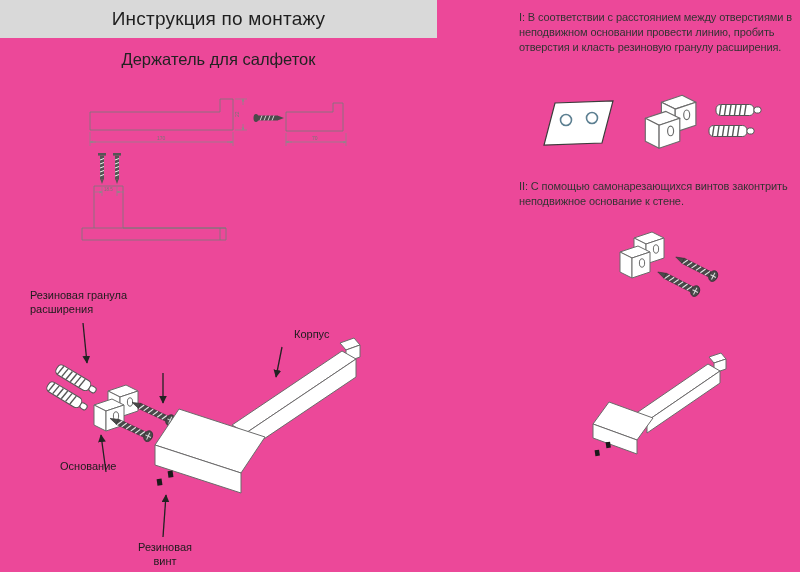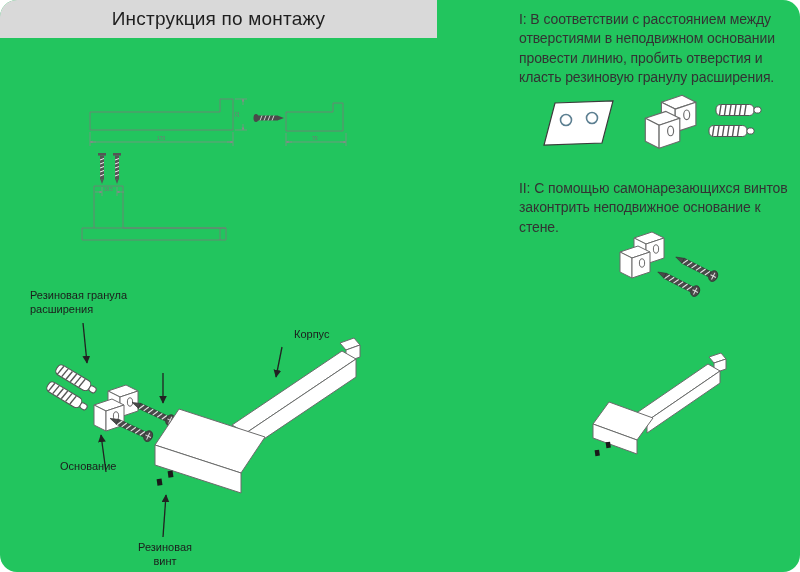--- a/index.html
+++ b/index.html
@@ -1,30 +1,30 @@
 <!DOCTYPE html>
 <html><head>
 <meta charset="utf-8">
 <style>
   html,body{margin:0;padding:0;background:#ffffff;}
   .page{
-    position:relative;width:800px;height:572px;background:#22c55e;overflow:hidden;
-    font-family:"Liberation Sans","DejaVu Sans",sans-serif;color:#2b2b2b;border-radius:17px;
+    position:relative;width:800px;height:572px;background:#ec4899;overflow:hidden;
+    font-family:"Liberation Sans","DejaVu Sans",sans-serif;color:#2b2b2b;
   }
   .title-band{
     position:absolute;left:0;top:0;width:437px;height:38px;background:#d9d9d9;
     display:flex;align-items:center;justify-content:center;
   }
   .title-band h1{margin:0;font-size:19px;font-weight:500;color:#1f1f1f;letter-spacing:.2px;}
   .subtitle{
     position:absolute;left:0;top:50px;width:437px;text-align:center;
     font-size:16.5px;color:#222;
   }
   .step-text{
-    position:absolute;left:519px;width:274px;font-size:14px;line-height:1.38;
+    position:absolute;left:519px;width:274px;font-size:11px;line-height:1.38;
     color:#333;letter-spacing:-0.1px;
   }
   .part-label{
     position:absolute;font-size:11px;line-height:1.3;color:#1c1c1c;
   }
   svg{position:absolute;overflow:visible;}
   .lineart{fill:#ffffff;stroke:#6b6b6b;stroke-width:1;stroke-linejoin:round;}
   .thin{fill:none;stroke:#7a7a7a;stroke-width:0.8;}
   .dim{stroke:#8a8a8a;stroke-width:0.7;fill:none;}
   .dimtxt{fill:#777;font-size:5px;font-family:"Liberation Sans",sans-serif;}
@@ -77,20 +77,21 @@
         <polygon class="lineart" points="2,22 14,28 14,48 2,42"></polygon>
         <polygon class="lineart" points="14,28 32,22 32,42 14,48"></polygon>
         <ellipse cx="24" cy="33" rx="2.6" ry="4.2" fill="#fff" stroke="#6b6b6b" stroke-width="1"></ellipse>
       </g>
     </defs>
   </svg>
 
   <div class="title-band">
     <h1>Инструкция по монтажу</h1>
   </div>
+  <div class="subtitle">Держатель для салфеток</div>
 
   <svg style="left:40px;top:90px;" width="320" height="165" viewBox="0 0 320 165">
 
     <g>
       <path class="thin" d="M50,22 H180 V9 H193 V40 H50 Z"></path>
       <line class="dim" x1="50" y1="42" x2="50" y2="56"></line>
       <line class="dim" x1="193" y1="42" x2="193" y2="56"></line>
       <line class="dim" x1="56" y1="52" x2="50" y2="52" marker-end="url(#ahs)"></line>
       <line class="dim" x1="187" y1="52" x2="193" y2="52" marker-end="url(#ahs)"></line>
       <line class="dim" x1="52" y1="52" x2="191" y2="52"></line>

